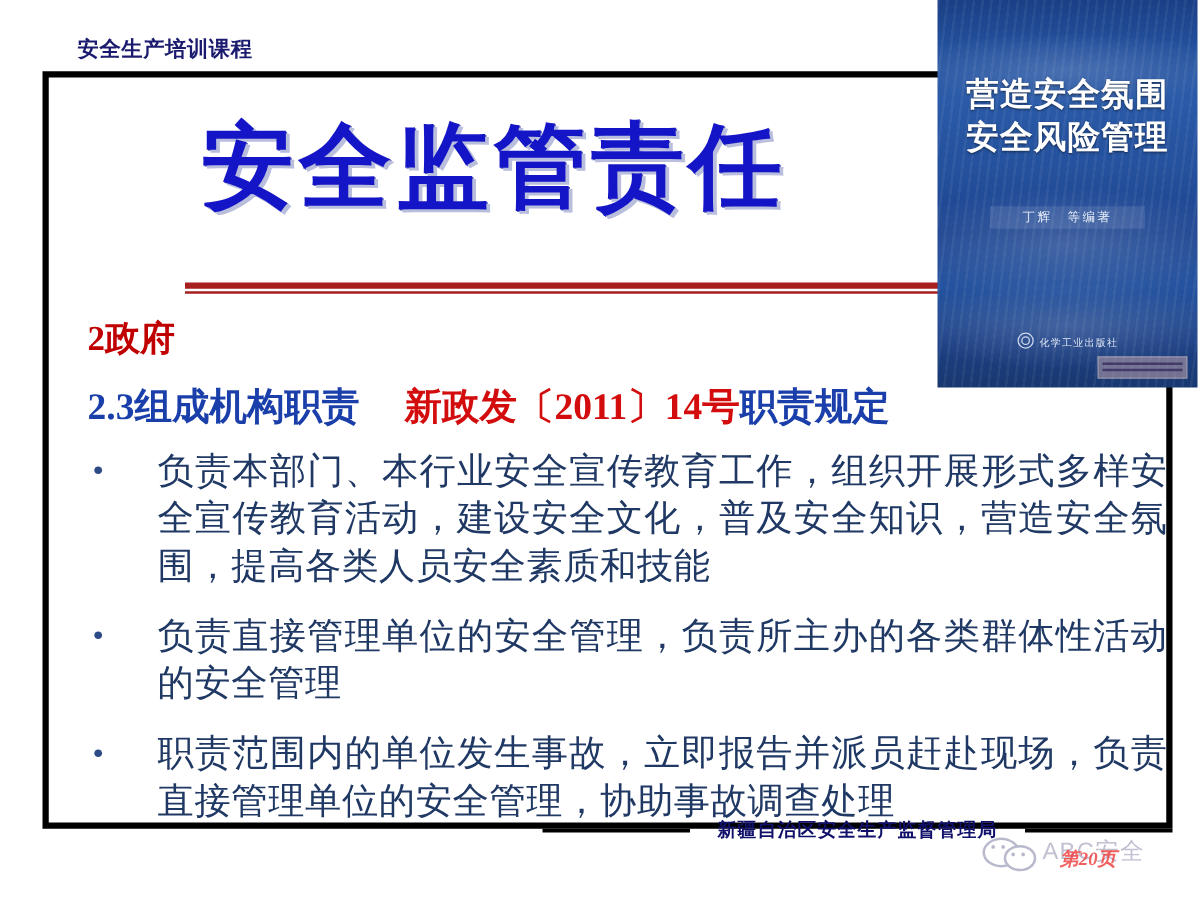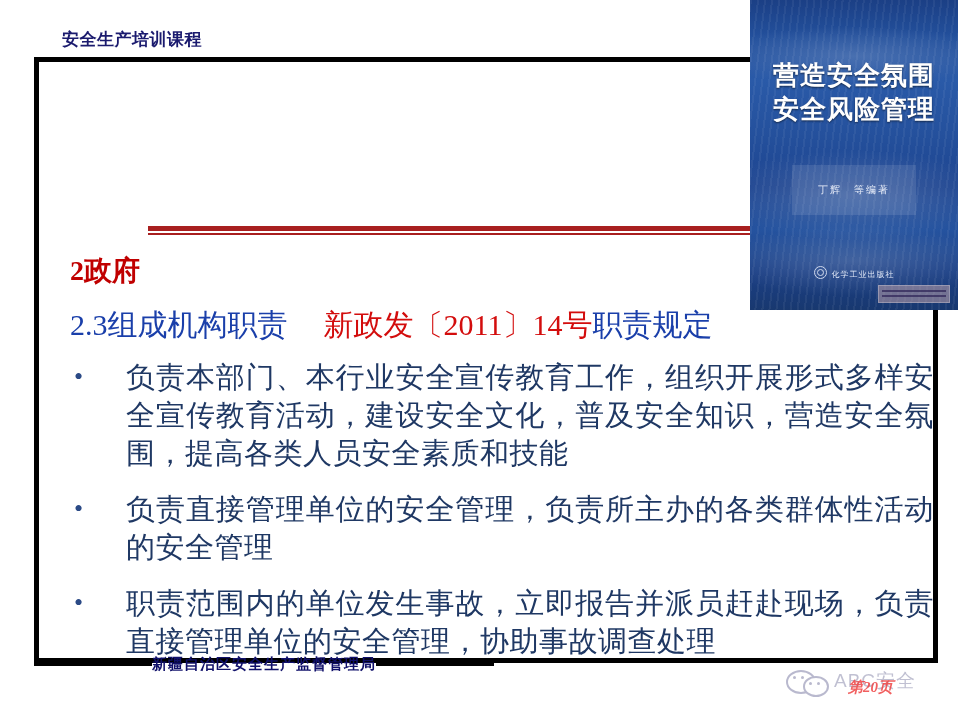--- a/index.html
+++ b/index.html
@@ -83,21 +83,21 @@
     font-size: 28px;
     font-weight: bold;
     color: #c00000;
     white-space: nowrap;
   }
   .heading-2 {
     position: absolute;
     left: 70px;
     top: 305px;
     font-size: 30px;
-    font-weight: normal;
+    font-weight: bold;
     white-space: nowrap;
   }
   .heading-2 .blue { color: #1a3faa; }
   .heading-2 .red  { color: #d30d0d; }
   .heading-2 .gap  { display: inline-block; width: 36px; }
 
   
   .bullets {
     position: absolute;
     left: 62px;
@@ -187,21 +187,21 @@
     right: 0;
     top: 165px;
     text-align: center;
     color: #e6ecf8;
     font-family: "Liberation Sans", sans-serif;
     font-size: 10px;
     letter-spacing: 2px;
   }
   .book-author .ab-box {
     display: inline-block;
-    padding: 18px 26px;
+    padding: 2px 26px;
     background: rgba(255,255,255,0.10);
   }
   .book-publisher {
     position: absolute;
     left: 0;
     right: 0;
     bottom: 30px;
     text-align: center;
     color: #dfe7f6;
     font-family: Liberation Sans, sans-serif;
@@ -245,21 +245,22 @@
   .book-badge .ln.b { top: 9px; }
 
   
   .footer {
     position: absolute;
     left: 34px;
     top: 655px;
     width: 904px;
     display: flex;
     align-items: center;
-    justify-content: flex-start;
+    justify-content: flex-end;
+    gap: 22px;
   }
   .footer .rule {
     height: 3px;
     background: #000000;
   }
   .footer .rule.left  { width: 118px; }
   .footer .rule.right { width: 118px; }
   .footer .org {
     font-size: 15px;
     font-weight: bold;
@@ -332,20 +333,21 @@
 </style>
 </head>
 <body>
 
 <div id="slide">
 
   <div class="header-label">安全生产培训课程</div>
 
   <div class="frame"></div>
 
+  <div class="title">安全监管责任</div>
 
   <div class="red-rule">
     <div class="bar thick"></div>
     <div class="bar thin"></div>
   </div>
 
   <div class="heading-1">2政府</div>
 
   <div class="heading-2">
     <span class="blue">2.3组成机构职责</span><span class="gap"></span><span class="red">新政发〔2011〕14号</span><span class="blue">职责规定</span>

